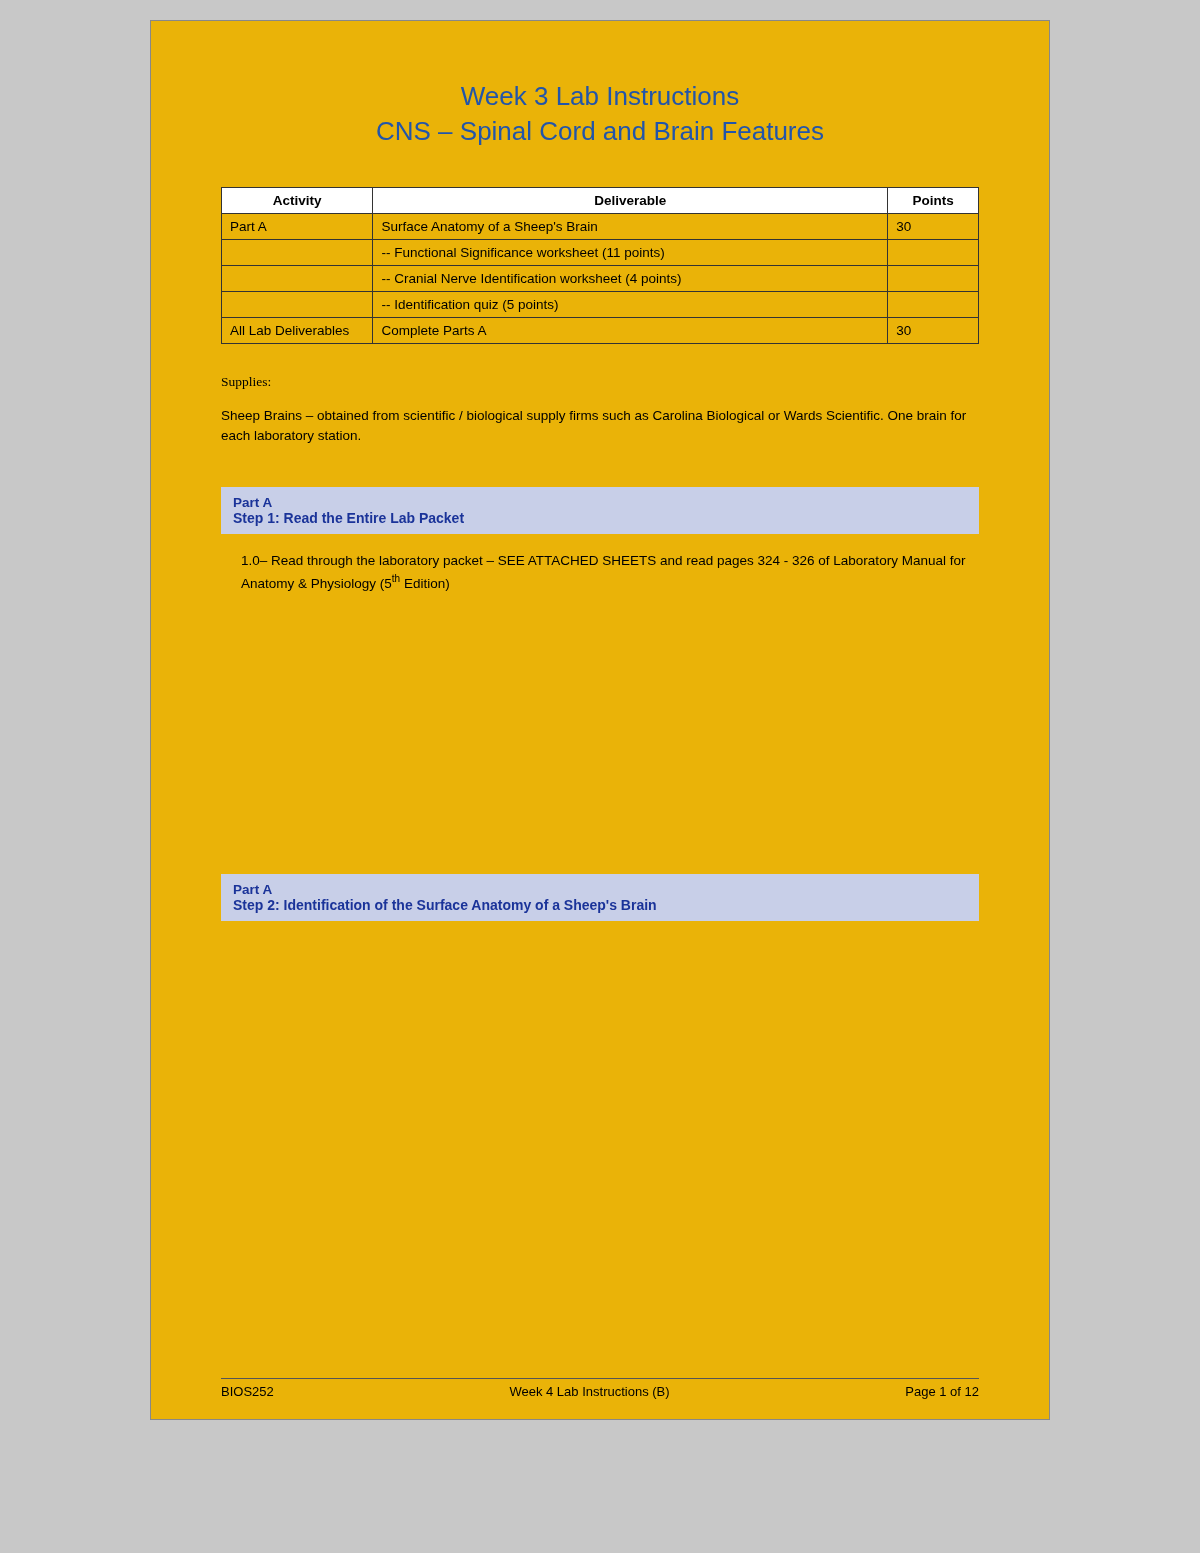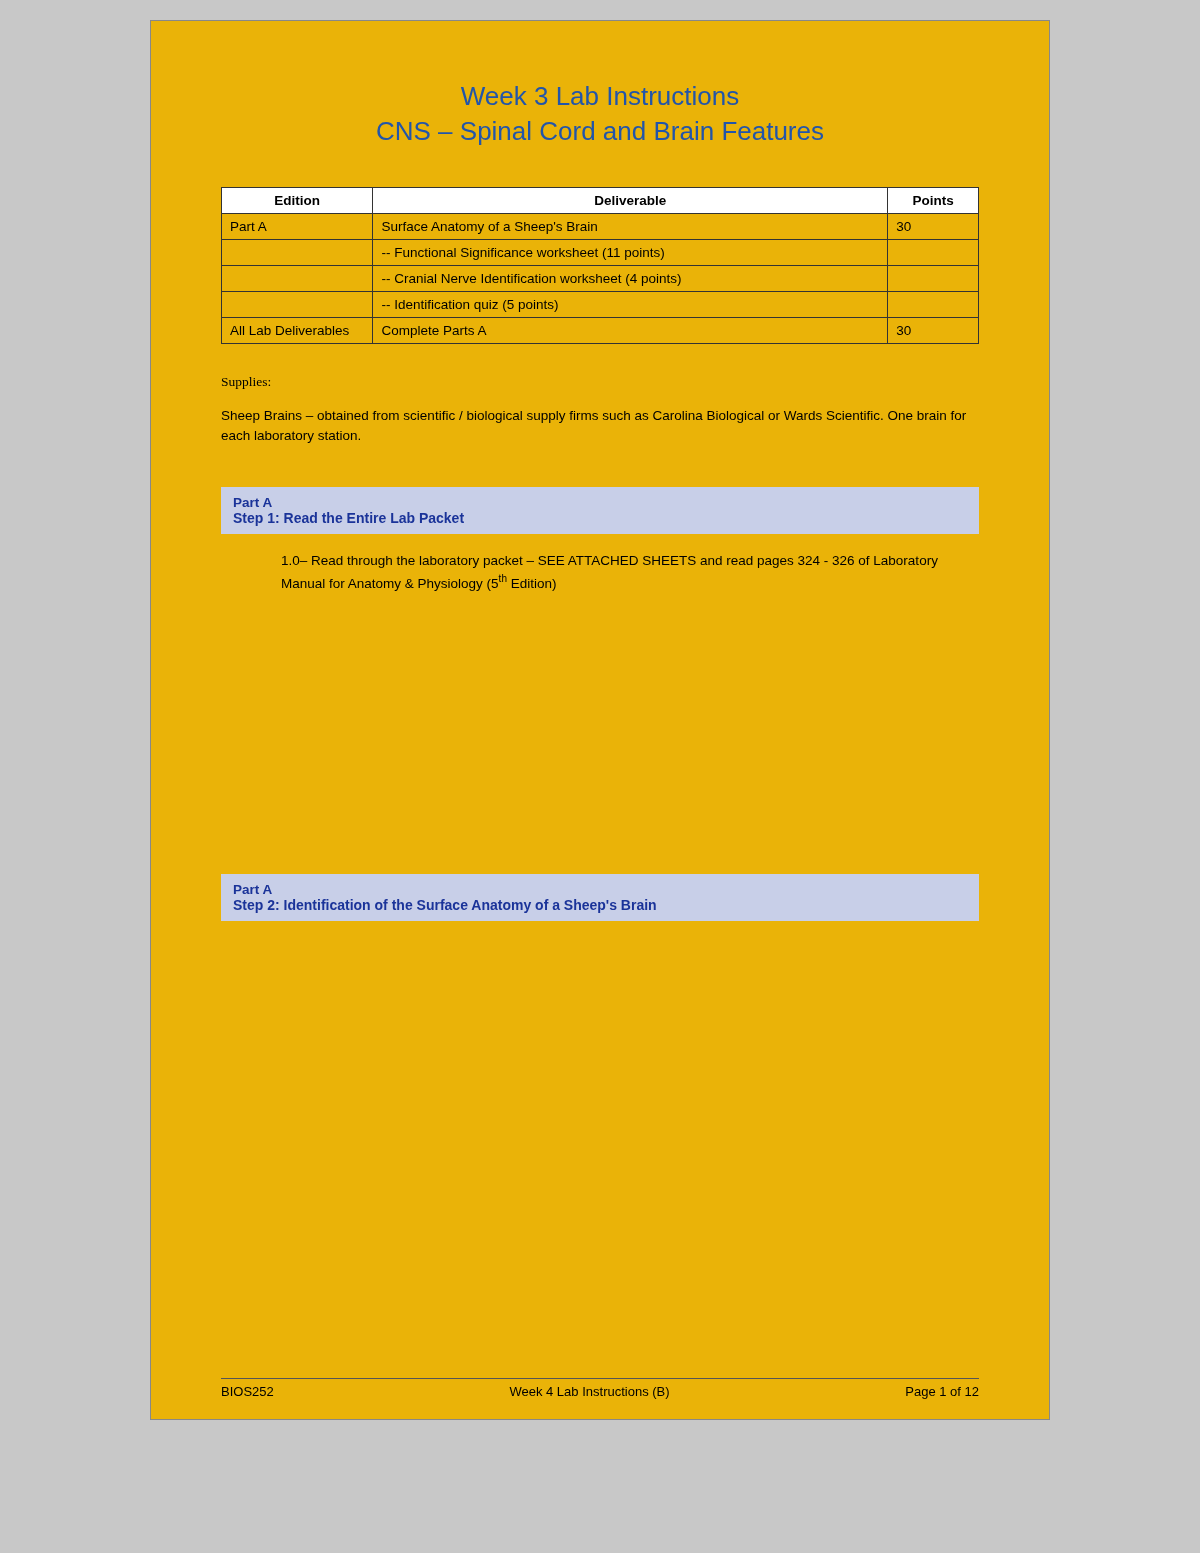--- a/index.html
+++ b/index.html
@@ -140,21 +140,21 @@
     }
 
     .part-section .step-label {
       color: #1a3399;
       font-weight: bold;
       font-size: 14px;
       font-family: Arial, sans-serif;
     }
 
     .step-content {
-      margin-left: 60px;
+      margin-left: 20px;
       margin-bottom: 20px;
       font-size: 13.5px;
       font-family: Arial, sans-serif;
       line-height: 1.6;
     }
 
     .step-content .step-item {
       margin-bottom: 4px;
     }
 
@@ -184,21 +184,21 @@
 <body>
 
 <div class="page">
 
   <h1 class="page-title">Week 3 Lab Instructions</h1>
   <h1 class="page-subtitle">CNS – Spinal Cord and Brain Features</h1>
 
   <table class="deliverables-table">
     <thead>
       <tr>
-        <th class="col-activity">Edition</th>
+        <th class="col-activity">Activity</th>
         <th class="col-deliverable">Deliverable</th>
         <th class="col-points">Points</th>
       </tr>
     </thead>
     <tbody id="table-body">
     <tr>
           <td>Part A</td>
           <td>Surface Anatomy of a Sheep's Brain</td>
           <td>30</td>
         </tr>

